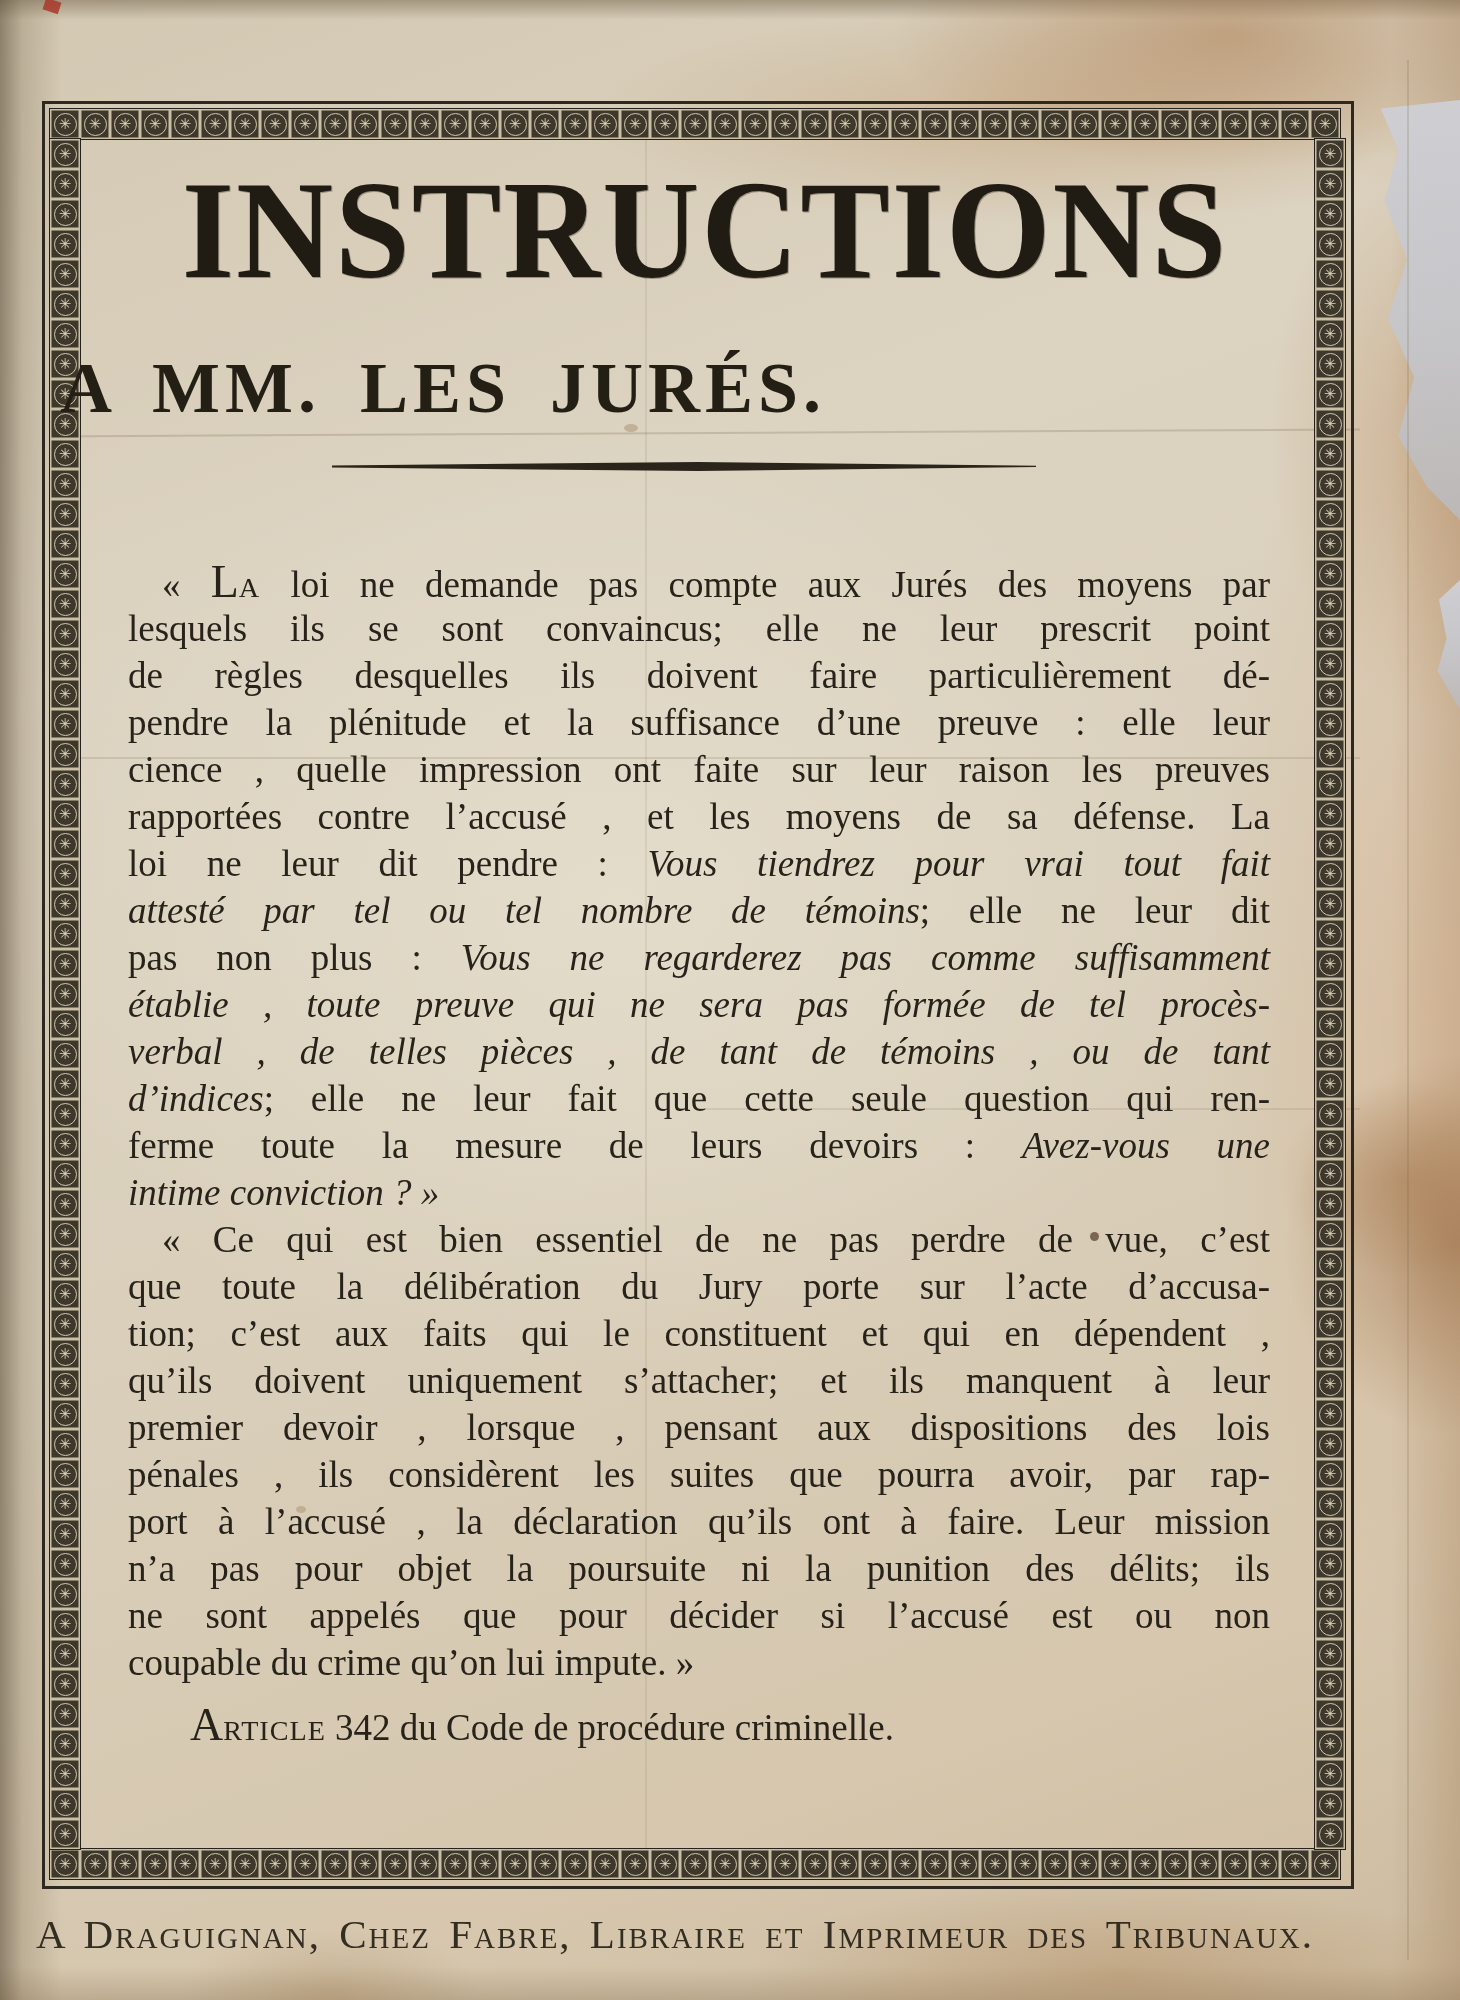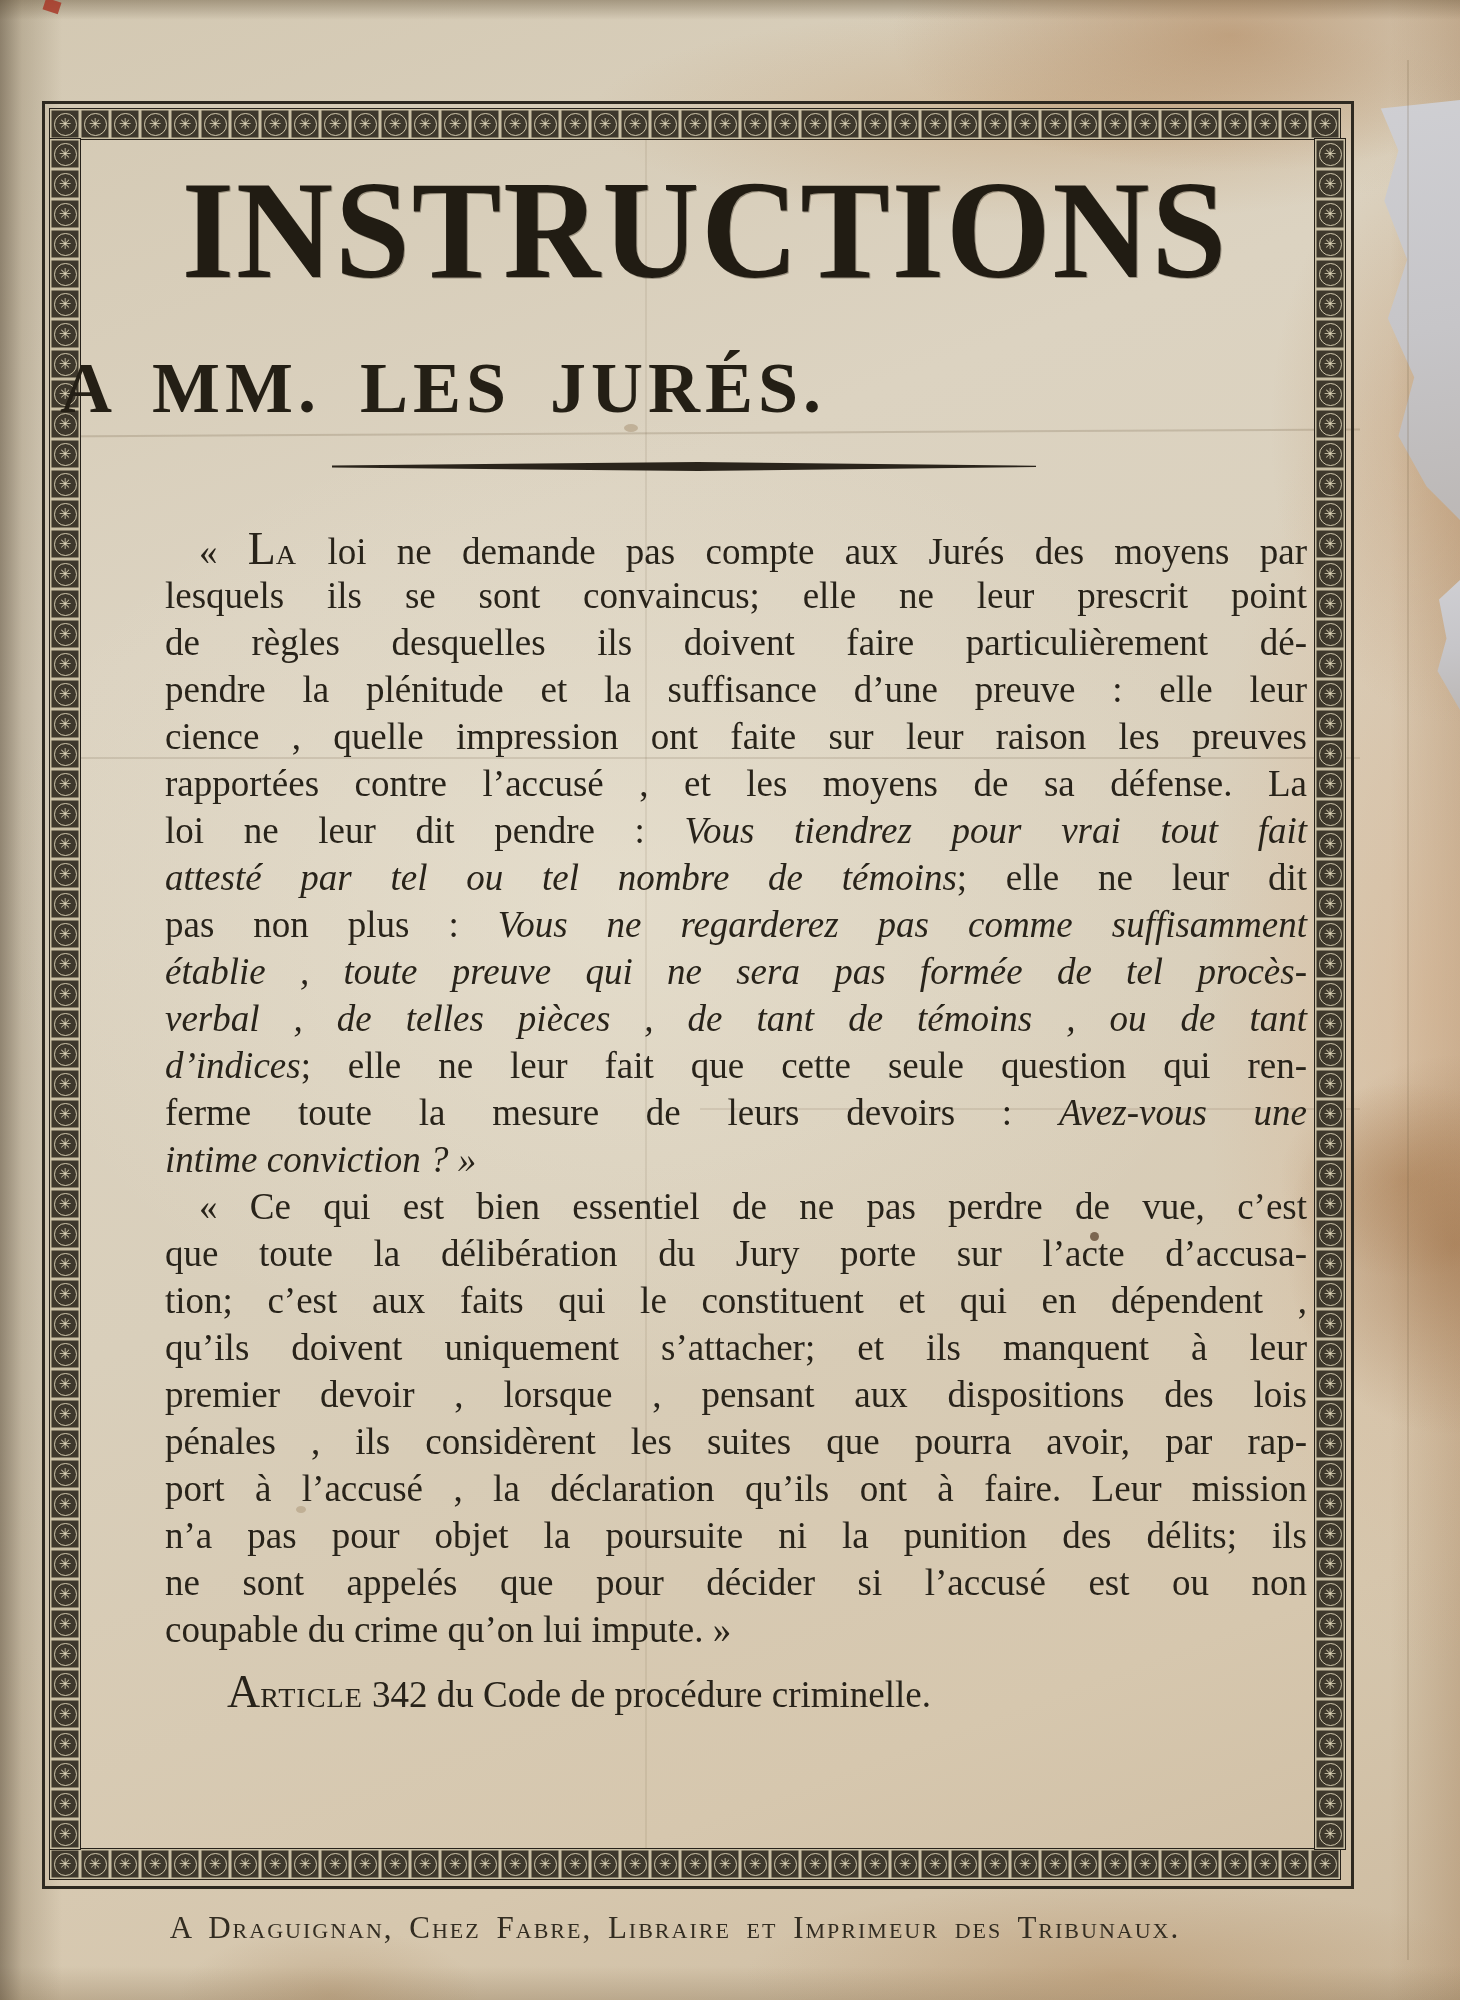--- a/index.html
+++ b/index.html
@@ -67,29 +67,29 @@
   .content{position:absolute;left:60px;top:0;width:1290px;color:#262118;}
   .title{position:absolute;left:0;top:160px;width:100%;text-align:center;
     font-size:140px;line-height:1;font-weight:bold;letter-spacing:2px;color:#211c13;
     transform:scaleX(0.96);transform-origin:50% 50%;
     text-shadow:1px 1px 0 rgba(40,32,18,0.35);}
   .subtitle{position:absolute;left:0;top:352px;width:100%;text-align:left;
     font-size:72px;line-height:1;font-weight:bold;letter-spacing:5px;word-spacing:16px;color:#241f15;}
   .head-rule{position:absolute;left:272px;top:462px;width:704px;height:9px;background:#2a241b;
     clip-path:polygon(0% 38%, 52% 0%, 100% 42%, 100% 56%, 52% 100%, 0% 62%);}
 
-  .body-block{position:absolute;left:68px;top:525px;width:1142px;font-size:37px;color:#28231a;margin-left:37px;}
+  .body-block{position:absolute;left:68px;top:558px;width:1142px;font-size:37px;color:#28231a;}
   .line{height:47px;line-height:47px;text-align:justify;text-align-last:justify;white-space:normal;}
   .line.last{text-align-last:left;}
   .seg-i{font-style:italic;}
   .seg-lg{font-size:1.24em;}
   .seg-sc{font-size:0.76em;letter-spacing:1px;}
 
   .imprint{position:absolute;left:0px;top:1910px;width:1350px;text-align:center;
-    font-variant:small-caps;font-size:31px;letter-spacing:2px;word-spacing:6px;color:#332d22;}
+    font-variant:small-caps;font-size:41px;letter-spacing:2px;word-spacing:6px;color:#332d22;}
 </style>
 </head>
 <body>
 
 <div class="paper">
 
   <div class="aging"></div>
 
   <div class="tear"></div>
   <div class="tear small"></div>

